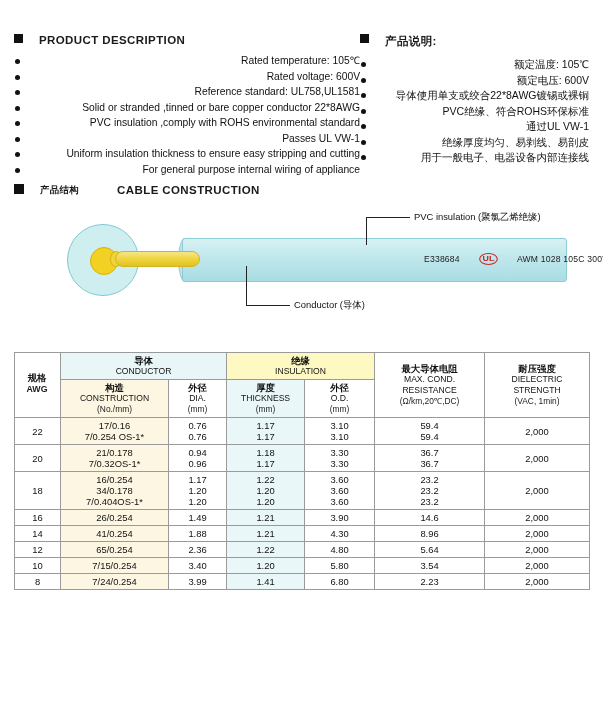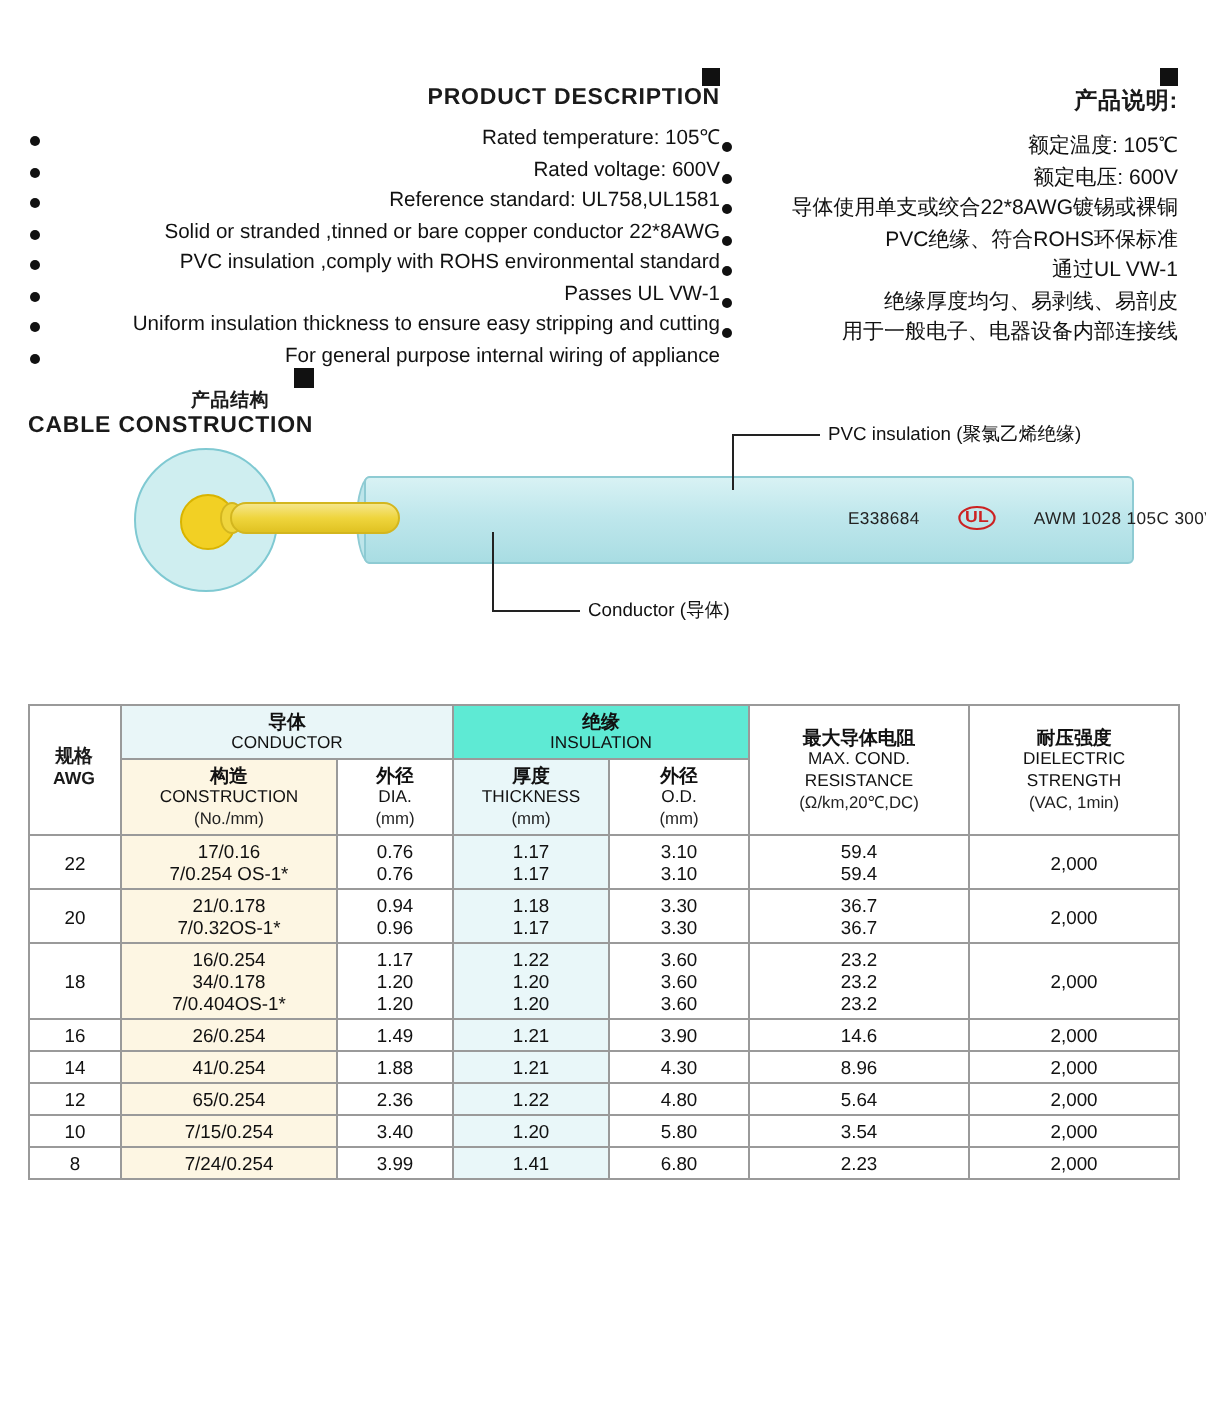--- a/index.html
+++ b/index.html
@@ -7,21 +7,21 @@
     width:603px;height:714px;
     background:#ffffff;
     font-family:"Liberation Sans", sans-serif;
     color:#1a1a1a;
     position:relative;
     overflow:hidden;
   }
   .page{position:relative;width:603px;height:714px;}
 
   
-  .sec-head{display:flex;align-items:flex-end;gap:0;font-weight:bold;font-size:11.5px;letter-spacing:.4px;flex-direction:column;}
+  .sec-head{display:flex;align-items:flex-start;gap:16px;font-weight:bold;font-size:11.5px;letter-spacing:.4px;}
   .sq{width:9px;height:9px;background:#111;display:inline-block;flex:0 0 auto;}
   .sq.tall{width:10px;height:10px;}
 
   .top{position:absolute;left:14px;top:34px;width:575px;display:flex;}
   .col-en{width:346px;}
   .col-cn{width:229px;}
 
   ul.bullets{list-style:none;margin:9px 0 0 0;padding:0;}
   ul.bullets li{
     position:relative;padding-left:13px;margin-bottom:3.5px;
@@ -98,21 +98,21 @@
   }
   table.spec th, table.spec td{
     border:1px solid #9a9a9a;
     text-align:center;
     vertical-align:middle;
     padding:2px 1px;
     line-height:11px;
   }
   table.spec thead th{font-weight:bold;}
   .hdr-cond{background:#e9f6f8;}
-  .hdr-ins{background:#5eead4;}
+  .hdr-ins{background:#fef9c3;}
   .hdr-plain{background:#ffffff;}
   .cell-constr{background:#fdf6e3;}
   .cell-thk{background:#e9f7f9;margin-top:16px;}
   .en-small{font-size:8.6px;font-weight:normal;display:block;}
   .unit{font-size:8.4px;font-weight:normal;display:block;color:#222;}
   .zh{font-size:9.4px;}
   .multi{line-height:12.5px;}
 </style>
 </head>
 <body>

